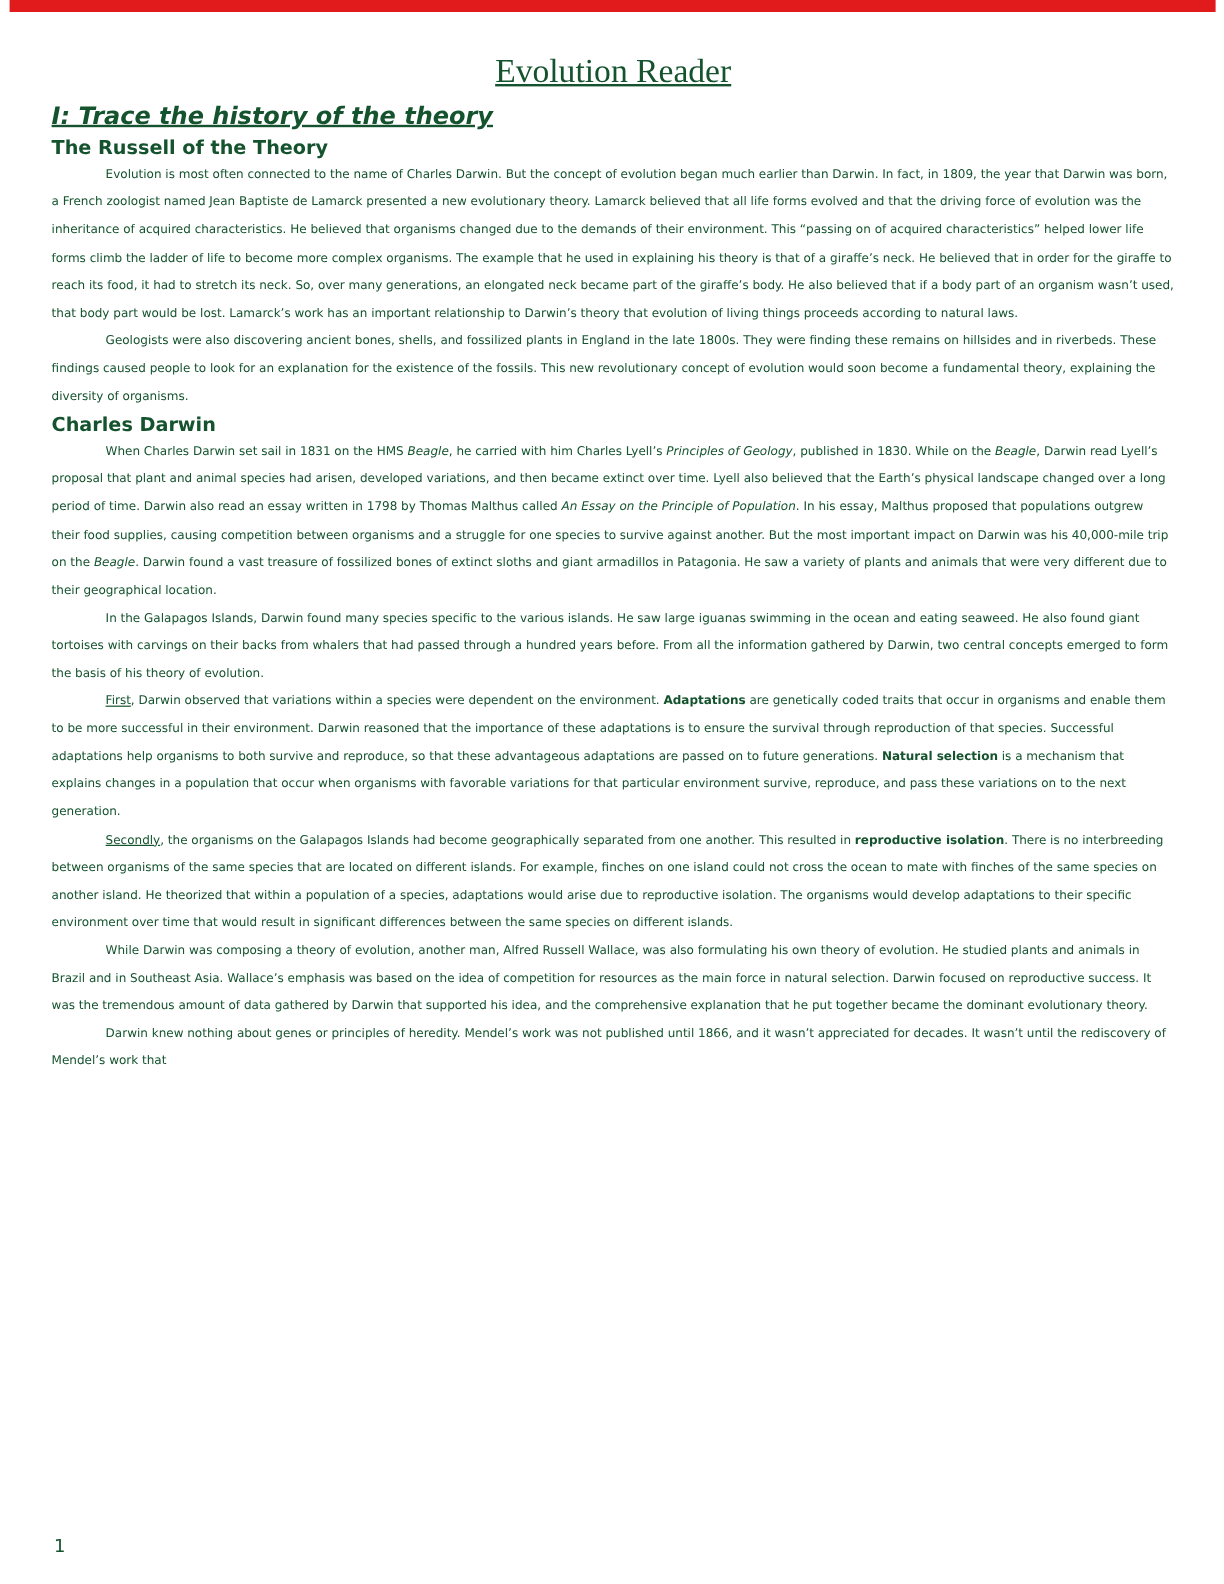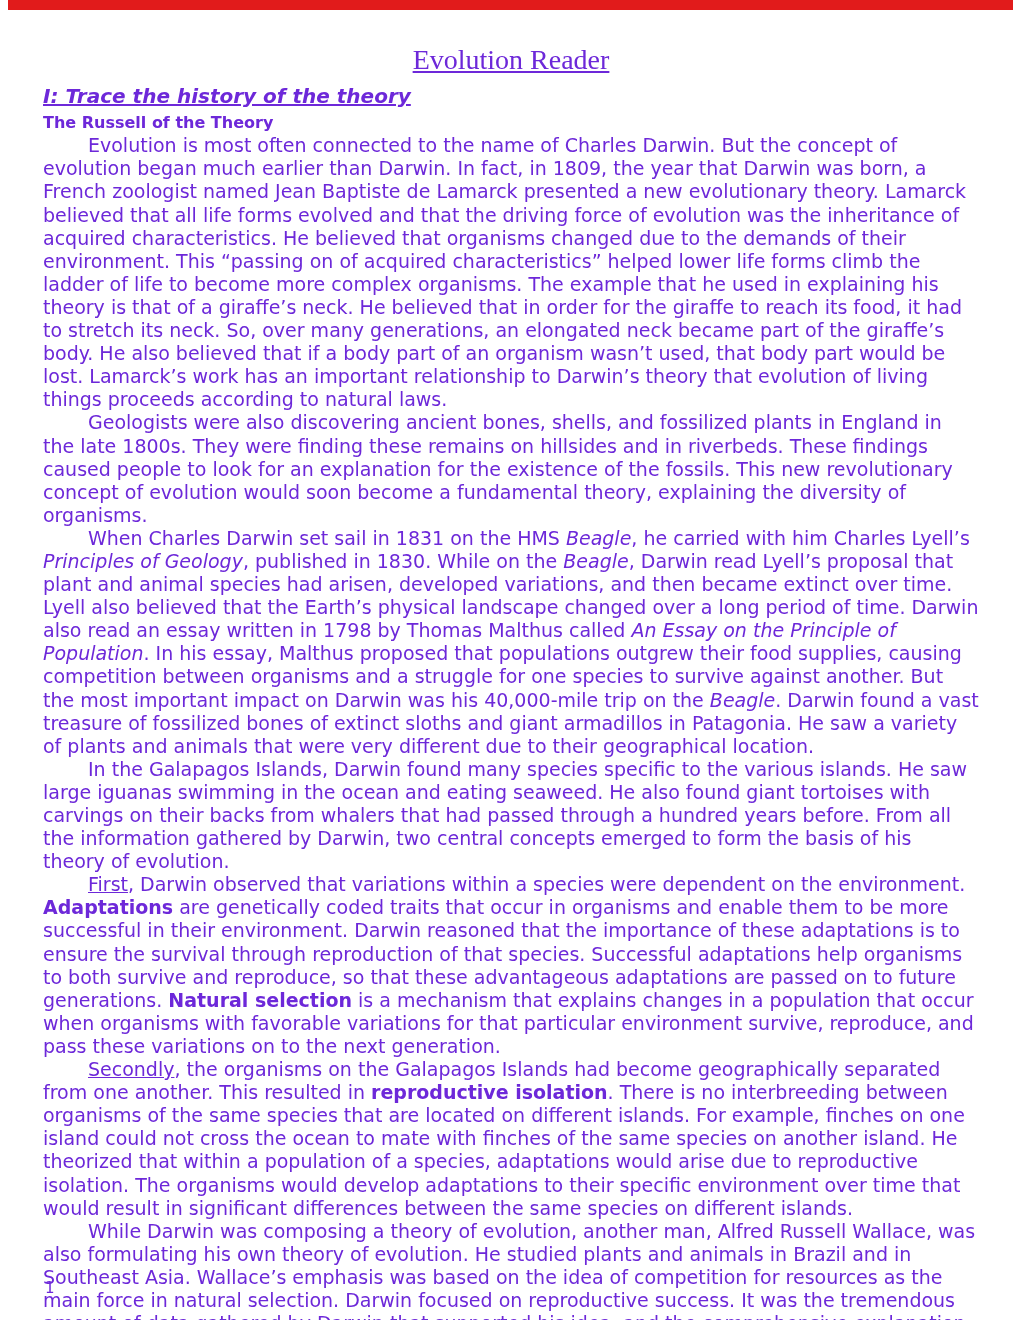--- a/index.html
+++ b/index.html
@@ -7,21 +7,21 @@
     padding: 0;
     background: #ffffff;
   }
   #page {
     position: relative;
     width: 1020px;
     height: 1320px;
     background: #ffffff;
     overflow: hidden;
     font-family: "DejaVu Sans", sans-serif;
-    color: #6d28d9;
+    color: #14532d;
   }
   .top-accent-bar {
     position: absolute;
     top: 0;
     left: 8px;
     right: 7px;
     height: 10px;
   }
   .content {
     position: absolute;
@@ -46,21 +46,21 @@
     margin: 0 0 3px 0;
     line-height: 1.2;
   }
   .subheading {
     font-size: 16px;
     font-weight: bold;
     line-height: 23.1px;
   }
   .para {
     margin: 0;
-    font-size: 19px;
+    font-size: 10px;
     line-height: 23.1px;
     text-indent: 45px;
     text-align: left;
   }
   .para span.bold { font-weight: bold; text-align: right; }
   .para span.italic { font-style: italic; text-align: center; }
   .para span.underline { text-decoration: underline; }
   .page-number {
     position: absolute;
     left: 45px;
@@ -74,20 +74,21 @@
 
 <div id="page">
   <div class="top-accent-bar" style="background: rgb(225, 27, 27);"></div>
   <div class="content">
     <h1 class="doc-title">Evolution Reader</h1>
     <h2 class="section-heading">I: Trace the history of the theory</h2>
     <div>
         <div class="subheading">The Russell of the Theory</div>
         <p class="para"><span>Evolution is most often connected to the name of Charles Darwin. But the concept of evolution began much earlier than Darwin. In fact, in 1809, the year that Darwin was born, a French zoologist named Jean Baptiste de Lamarck presented a new evolutionary theory. Lamarck believed that all life forms evolved and that the driving force of evolution was the inheritance of acquired characteristics. He believed that organisms changed due to the demands of their environment. This “passing on of acquired characteristics” helped lower life forms climb the ladder of life to become more complex organisms. The example that he used in explaining his theory is that of a giraffe’s neck. He believed that in order for the giraffe to reach its food, it had to stretch its neck. So, over many generations, an elongated neck became part of the giraffe’s body. He also believed that if a body part of an organism wasn’t used, that body part would be lost. Lamarck’s work has an important relationship to Darwin’s theory that evolution of living things proceeds according to natural laws.</span></p>
         <p class="para"><span>Geologists were also discovering ancient bones, shells, and fossilized plants in England in the late 1800s. They were finding these remains on hillsides and in riverbeds. These findings caused people to look for an explanation for the existence of the fossils. This new revolutionary concept of evolution would soon become a fundamental theory, explaining the diversity of organisms.</span></p>
+        <div class="subheading">Charles Darwin</div>
         <p class="para"><span>When Charles Darwin set sail in 1831 on the HMS </span><span class="italic">Beagle</span><span>, he carried with him Charles Lyell’s </span><span class="italic">Principles of Geology</span><span>, published in 1830. While on the </span><span class="italic">Beagle</span><span>, Darwin read Lyell’s proposal that plant and animal species had arisen, developed variations, and then became extinct over time. Lyell also believed that the Earth’s physical landscape changed over a long period of time. Darwin also read an essay written in 1798 by Thomas Malthus called </span><span class="italic">An Essay on the Principle of Population</span><span>. In his essay, Malthus proposed that populations outgrew their food supplies, causing competition between organisms and a struggle for one species to survive against another. But the most important impact on Darwin was his 40,000-mile trip on the </span><span class="italic">Beagle</span><span>. Darwin found a vast treasure of fossilized bones of extinct sloths and giant armadillos in Patagonia. He saw a variety of plants and animals that were very different due to their geographical location.</span></p>
         <p class="para"><span>In the Galapagos Islands, Darwin found many species specific to the various islands. He saw large iguanas swimming in the ocean and eating seaweed. He also found giant tortoises with carvings on their backs from whalers that had passed through a hundred years before. From all the information gathered by Darwin, two central concepts emerged to form the basis of his theory of evolution.</span></p>
         <p class="para"><span class="underline">First</span><span>, Darwin observed that variations within a species were dependent on the environment. </span><span class="bold">Adaptations</span><span> are genetically coded traits that occur in organisms and enable them to be more successful in their environment. Darwin reasoned that the importance of these adaptations is to ensure the survival through reproduction of that species. Successful adaptations help organisms to both survive and reproduce, so that these advantageous adaptations are passed on to future generations. </span><span class="bold">Natural selection</span><span> is a mechanism that explains changes in a population that occur when organisms with favorable variations for that particular environment survive, reproduce, and pass these variations on to the next generation.</span></p>
         <p class="para"><span class="underline">Secondly</span><span>, the organisms on the Galapagos Islands had become geographically separated from one another. This resulted in </span><span class="bold">reproductive isolation</span><span>. There is no interbreeding between organisms of the same species that are located on different islands. For example, finches on one island could not cross the ocean to mate with finches of the same species on another island. He theorized that within a population of a species, adaptations would arise due to reproductive isolation. The organisms would develop adaptations to their specific environment over time that would result in significant differences between the same species on different islands.</span></p>
         <p class="para"><span>While Darwin was composing a theory of evolution, another man, Alfred Russell Wallace, was also formulating his own theory of evolution. He studied plants and animals in Brazil and in Southeast Asia. Wallace’s emphasis was based on the idea of competition for resources as the main force in natural selection. Darwin focused on reproductive success. It was the tremendous amount of data gathered by Darwin that supported his idea, and the comprehensive explanation that he put together became the dominant evolutionary theory.</span></p>
         <p class="para"><span>Darwin knew nothing about genes or principles of heredity. Mendel’s work was not published until 1866, and it wasn’t appreciated for decades. It wasn’t until the rediscovery of Mendel’s work that</span></p>
       </div>
   </div>
   <div class="page-number">1</div>
 </div>

